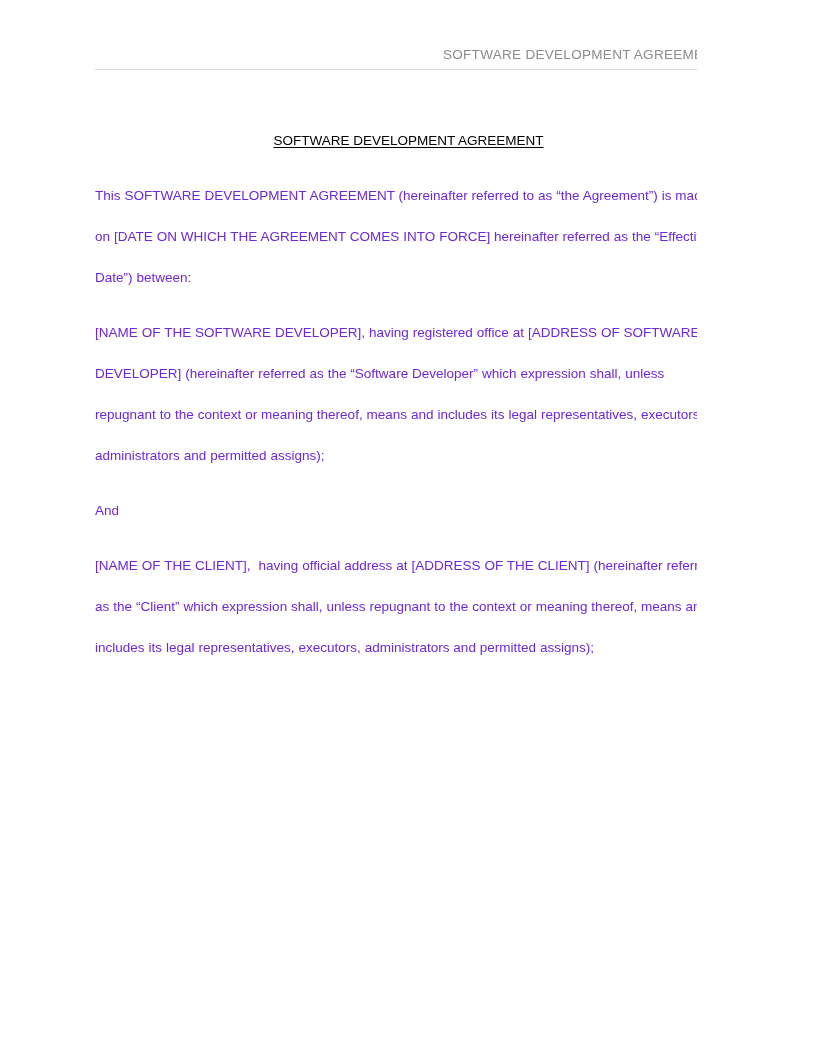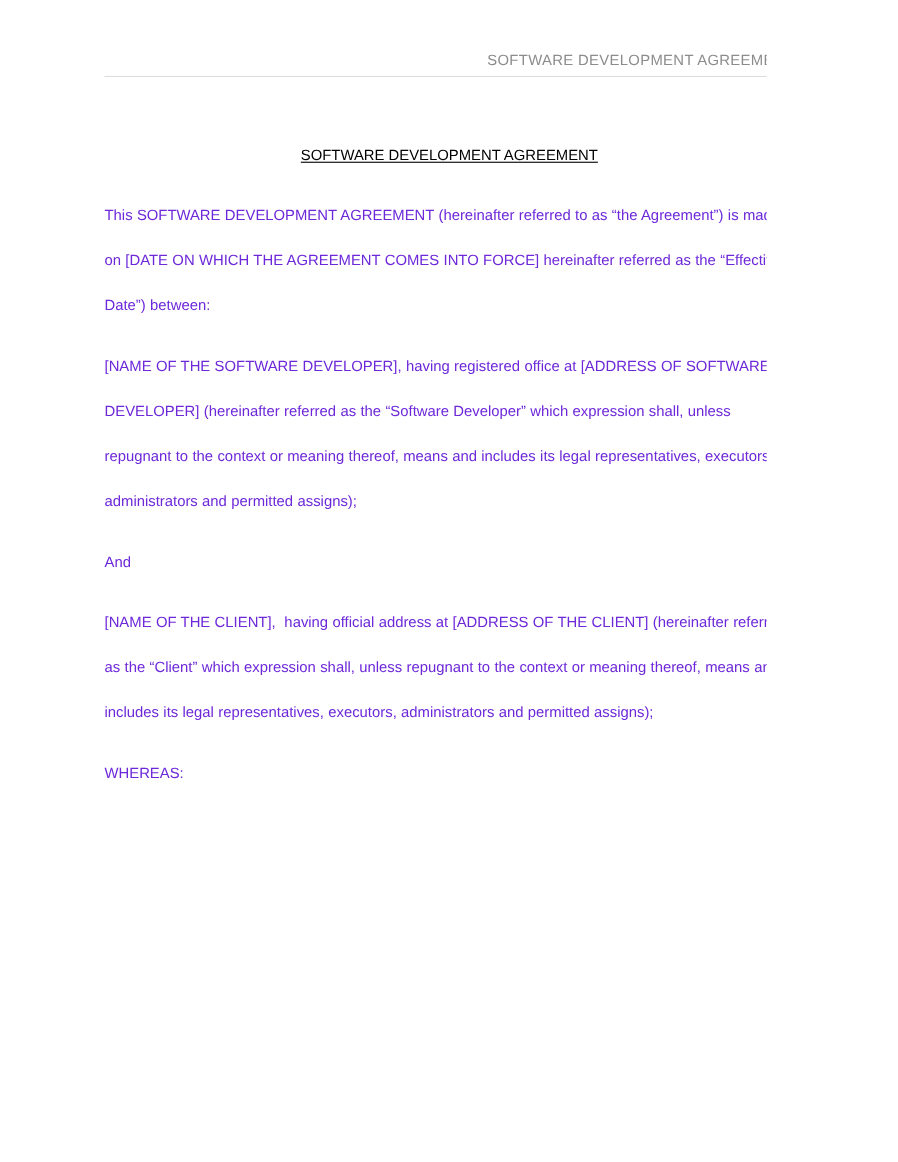--- a/index.html
+++ b/index.html
@@ -106,21 +106,20 @@
 
     <p class="para">This SOFTWARE DEVELOPMENT AGREEMENT (hereinafter referred to as “the Agreement”) is made on [DATE ON WHICH THE AGREEMENT COMES INTO FORCE] hereinafter referred as the “Effective Date”) between:</p>
 
     <p class="para">[NAME OF THE SOFTWARE DEVELOPER], having registered office at [ADDRESS OF SOFTWARE DEVELOPER] (hereinafter referred as the “Software Developer” which expression shall, unless repugnant to the context or meaning thereof, means and includes its legal representatives, executors, administrators and permitted assigns);</p>
 
     <p class="para">And</p>
 
     <p class="para">[NAME OF THE CLIENT],  having official address at [ADDRESS OF THE CLIENT] (hereinafter referred as the “Client” which expression shall, unless repugnant to the context or meaning thereof, means and includes its legal representatives, executors, administrators and permitted assigns);</p>
 
 
-    <p class="para">WHEREAS:</p>
 
   </div>
 
   <div class="doc-footer">
     <span class="footer-sep">|</span><span class="footer-pageno">1</span>
   </div>
 
 </div>
 
 </body></html>

